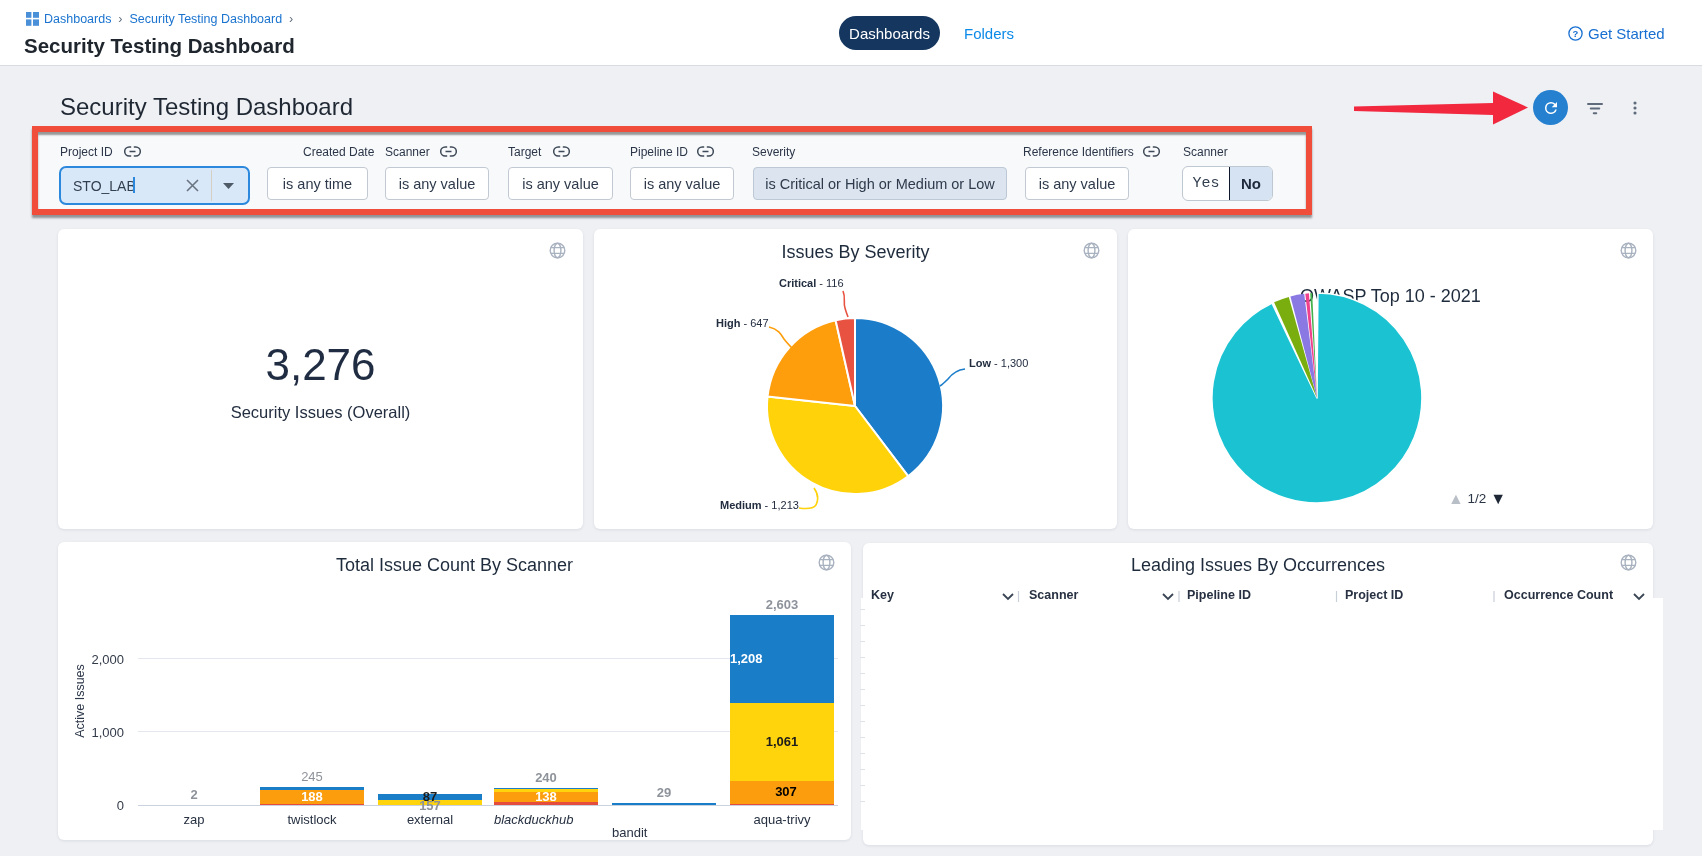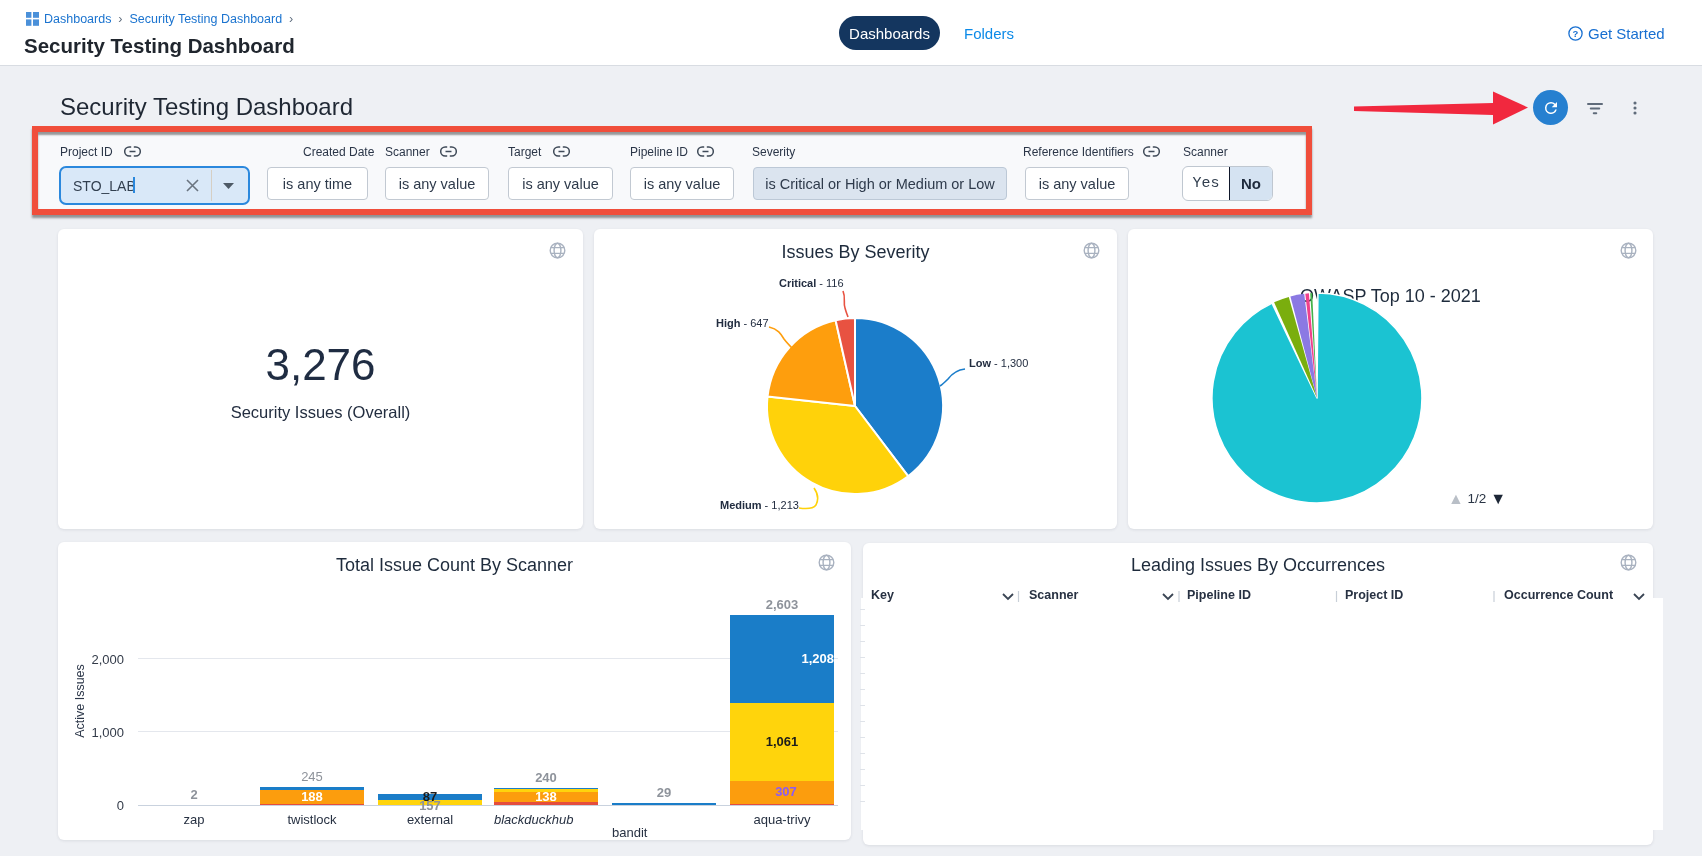--- a/index.html
+++ b/index.html
@@ -196,25 +196,25 @@
     <div class="abs" style="left:494px;top:789.2620000000001px;width:104px;text-align:center;font-size:13px;font-weight:700;color:#fff;">138</div>
     <div class="abs" style="left:494px;top:789.232px;width:104px;height:2.993px;background:#ffd40c;"></div>
     <div class="abs" style="left:494px;top:787.626px;width:104px;height:1.6059999999999999px;background:#1a7dc8;"></div>
     <div class="abs" style="left:494px;top:769.626px;width:104px;text-align:center;font-size:13px;font-weight:700;color:#8e939b;">240</div>
     <div class="abs" style="left:494px;top:812px;width:104px;text-align:left;font-size:13px;color:#273142;font-style:italic;">blackduckhub</div>
     <div class="abs" style="left:612px;top:802.883px;width:104px;height:2.117px;background:#1a7dc8;"></div>
     <div class="abs" style="left:612px;top:784.883px;width:104px;text-align:center;font-size:13px;font-weight:700;color:#8e939b;">29</div>
     <div class="abs" style="left:612px;top:825px;width:104px;text-align:left;font-size:13px;color:#273142;">bandit</div>
     <div class="abs" style="left:730px;top:803.54px;width:104px;height:1.46px;background:#e44d3d;"></div>
     <div class="abs" style="left:730px;top:781.129px;width:104px;height:22.410999999999998px;background:#fc9d0d;"></div>
-    <div class="abs" style="left:730px;top:784.3345px;width:112px;text-align:center;font-size:13px;font-weight:700;color:#8b5cf6;">307</div>
+    <div class="abs" style="left:730px;top:784.3345px;width:112px;text-align:center;font-size:13px;font-weight:700;color:#000000;">307</div>
     <div class="abs" style="left:730px;top:703.165px;width:104px;height:77.964px;background:#ffd40c;"></div>
     <div class="abs" style="left:730px;top:734.1469999999999px;width:104px;text-align:center;font-size:13px;font-weight:700;color:#1c1c1c;">1,061</div>
     <div class="abs" style="left:730px;top:614.981px;width:104px;height:88.184px;background:#1a7dc8;"></div>
-    <div class="abs" style="left:730px;top:651.073px;width:104px;text-align:right;font-size:13px;font-weight:700;color:#fff;">1,208</div>
+    <div class="abs" style="left:730px;top:651.073px;width:104px;text-align:left;font-size:13px;font-weight:700;color:#fff;">1,208</div>
     <div class="abs" style="left:730px;top:596.981px;width:104px;text-align:center;font-size:13px;font-weight:700;color:#8e939b;">2,603</div>
     <div class="abs" style="left:730px;top:812px;width:104px;text-align:center;font-size:13px;color:#273142;">aqua-trivy</div>
   </div>
 
 <div class="card" style="left:863px;top:543px;width:790px;height:302px;"></div>
 <div class="ctitle" style="left:863px;top:555px;width:790px;">Leading Issues By Occurrences</div>
 <div class="abs" style="left:861px;top:598px;width:802px;height:232px;background:#fff;"></div>
 <div class="abs" style="left:860px;top:609px;width:5px;height:1px;background:#dfe3e9;"></div>
 <div class="abs" style="left:860px;top:625px;width:5px;height:1px;background:#dfe3e9;"></div>
 <div class="abs" style="left:860px;top:641px;width:5px;height:1px;background:#dfe3e9;"></div>

